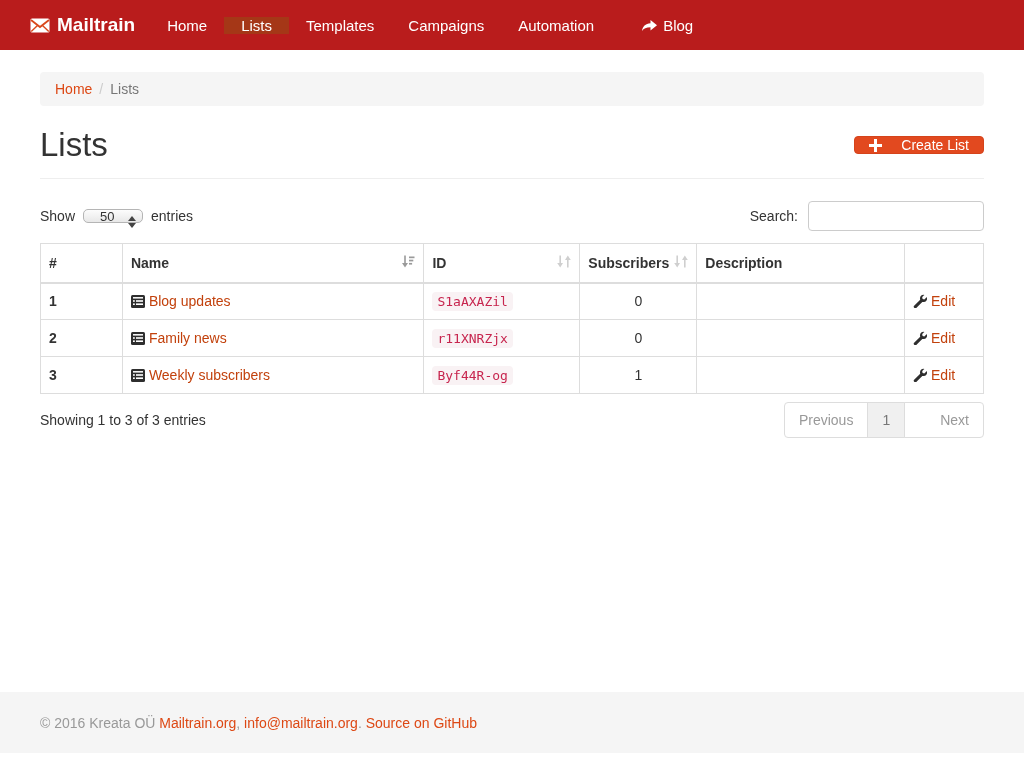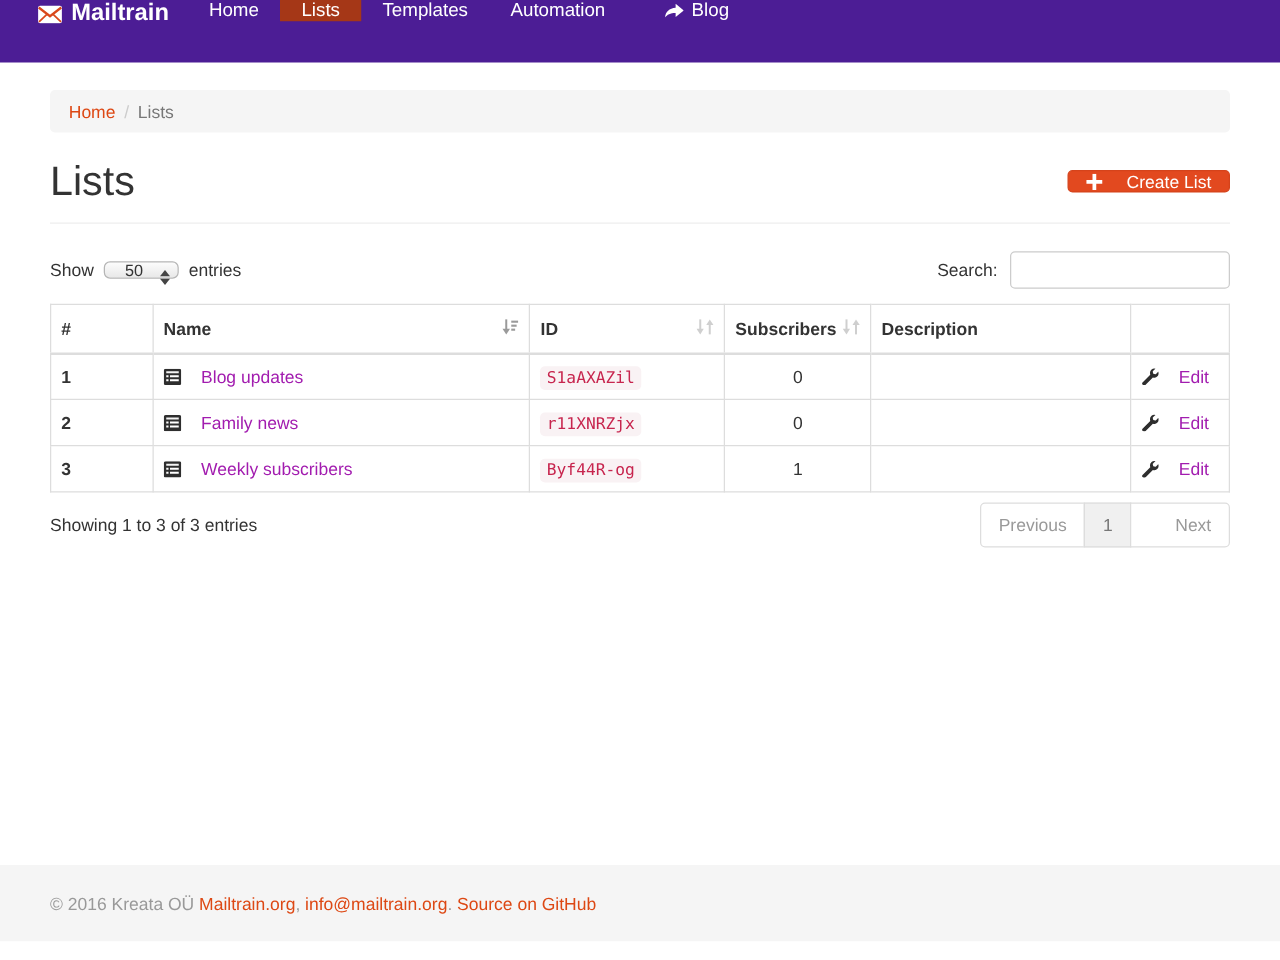--- a/index.html
+++ b/index.html
@@ -5,21 +5,21 @@
   * { margin:0; padding:0; box-sizing:border-box; }
   html,body { width:1024px; height:768px; }
   body {
     font-family:"Liberation Sans","DejaVu Sans",sans-serif;
     font-size:14px; color:#333; background:#fff; position:relative; overflow:hidden;
   }
   a { text-decoration:none; }
 
   
   .navbar {
-    height:50px; background:#4c1d95; display:flex; align-items:flex-start; color:#fff;
+    height:50px; background:#b91c1c; display:flex; align-items:center; color:#fff;
   }
   .brand {
     display:flex; align-items:center; gap:7px; padding:0 15px 0 30px;
     font-size:19px; font-weight:bold; color:#fff;
   }
   .nav-items { display:flex; align-items:stretch; }
   .nav-item {
     display:flex; align-items:center; gap:6px; padding:0 17px; color:#fff;
     font-size:15px; cursor:pointer;
   }
@@ -77,21 +77,21 @@
   
   table.lists { margin-top:12px; width:100%; border-collapse:collapse; }
   table.lists th, table.lists td { border:1px solid #ddd; padding:8px; font-size:14px; vertical-align:middle; }
   table.lists th { text-align:left; font-weight:bold; color:#333; border-bottom-width:2px; position:relative; height:39px; }
   table.lists td { height:37px; }
   .col-num { width:82px; }  .col-name { width:302px; } .col-id { width:156px; }
   .col-subs { width:117px; } .col-desc { width:208px; } .col-actions { width:79px; }
   .sort-icon { position:absolute; right:8px; top:50%; transform:translateY(-50%); }
   td.subs { text-align:center; }
   td.num { font-weight:bold; }
-  .name-link, .edit-link { color:#a21caf;margin-left:12px; }
+  .name-link, .edit-link { color:#c2410c; }
   .name-cell { display:flex; align-items:center; gap:4px; }
   .edit-cell { display:flex; align-items:center; gap:4px; }
   code.cid {
     font-family:"DejaVu Sans Mono","Liberation Mono",monospace; font-size:13px;
     color:#c7254e; background:#f9f2f4; padding:2px 5px; border-radius:4px;text-align:right;
   }
 
   
   .table-footer { margin-top:8px; display:flex; align-items:flex-start; justify-content:space-between; }
   .table-info { padding-top:10px; color:#333; }
@@ -130,20 +130,23 @@
     <a class="nav-item">
         <span>Home</span>
       </a>
     <a class="nav-item active">
         <span>Lists</span>
       </a>
     <a class="nav-item">
         <span>Templates</span>
       </a>
     <a class="nav-item">
+        <span>Campaigns</span>
+      </a>
+    <a class="nav-item">
         <span>Automation</span>
       </a>
     <a class="nav-item ext" style="margin-left:14px">
       <span style="display:flex">
         <svg width="15" height="11" viewBox="0 0 15 11">
             <path fill="#fff" d="M8.5 3.2V0L15 5.3 8.5 10.5V7.3C4.2 7.3 1.7 8.6 0 11 .5 6.4 3.4 3.6 8.5 3.2z"></path>
           </svg>
       </span>
       <span>Blog</span>
     </a>

